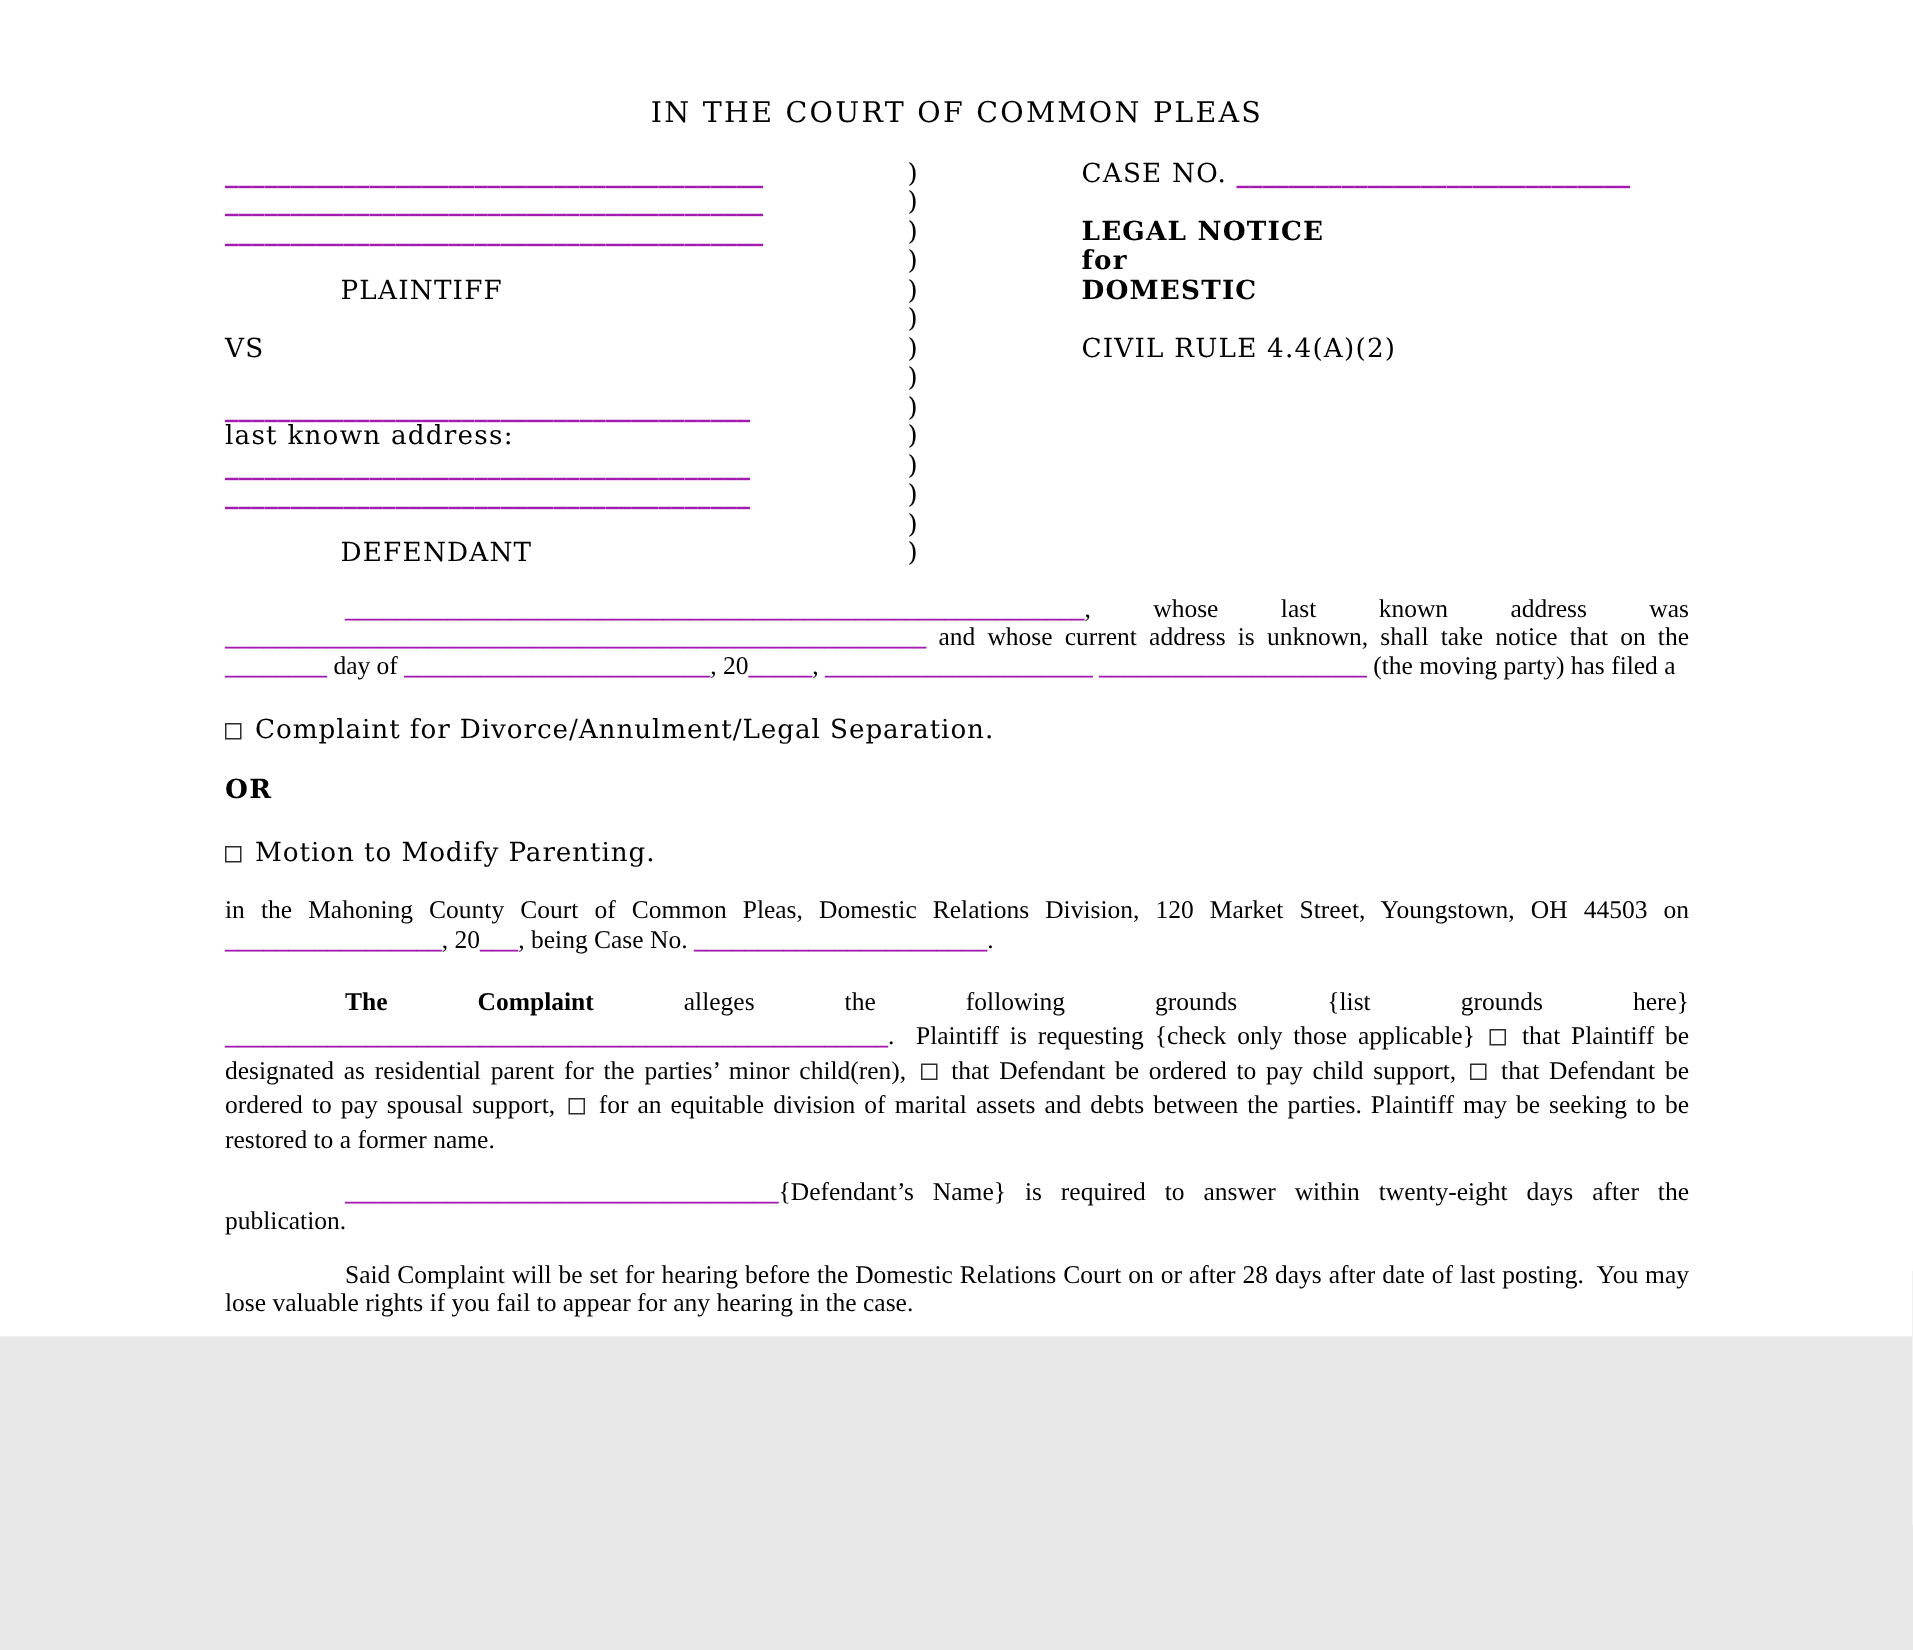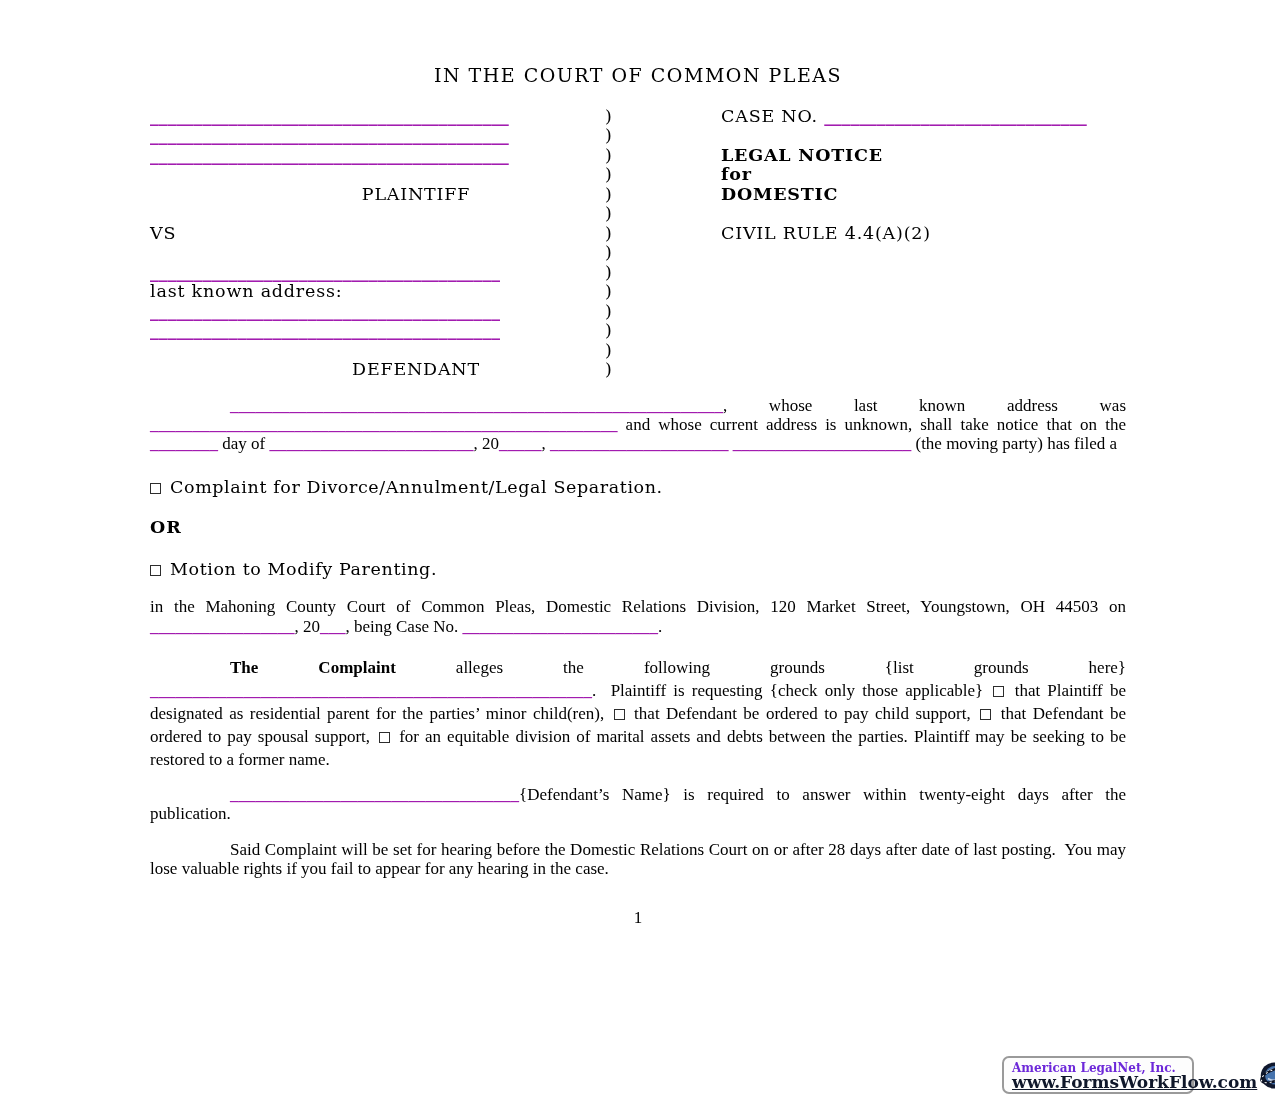--- a/index.html
+++ b/index.html
@@ -1,20 +1,20 @@
 <!DOCTYPE html>
 <html><head>
 <meta charset="utf-8">
 <style>
   * { box-sizing: border-box; }
   html, body { margin: 0; padding: 0; background: #e8e8e8; }
   .page {
     position: relative;
     width: 1275px;
-    height: 1100px;
+    height: 891px;
     background: #ffffff;
     color: #000;
     overflow: hidden;
   }
   .content {
     position: absolute;
     left: 150px;
     top: 0;
     width: 976px;
   }
@@ -35,21 +35,21 @@
     display: flex;
     margin-top: 21px;
     font-family: "DejaVu Serif", "Liberation Serif", serif;
     font-size: 17.5px;
     letter-spacing: 0.8px;
   }
   .cap-col1 { width: 455px; }
   .cap-col2 { width: 68px; }
   .cap-col3 { flex: 1; margin-left: 48px; }
   .cap-row { height: 19.5px; line-height: 19.5px; white-space: nowrap; overflow: visible; }
-  .indent77 { padding-left: 77px; text-align: center; }
+  .indent77 { padding-left: 77px; }
   .notice-block { width: 212px; font-weight: bold; }
 
   
   .blank { color: #a21caf; letter-spacing: 0; font-weight: bold; }
 
   
   .para {
     font-family: "Liberation Serif", serif;
     font-size: 17px;
     line-height: 19.3px;

